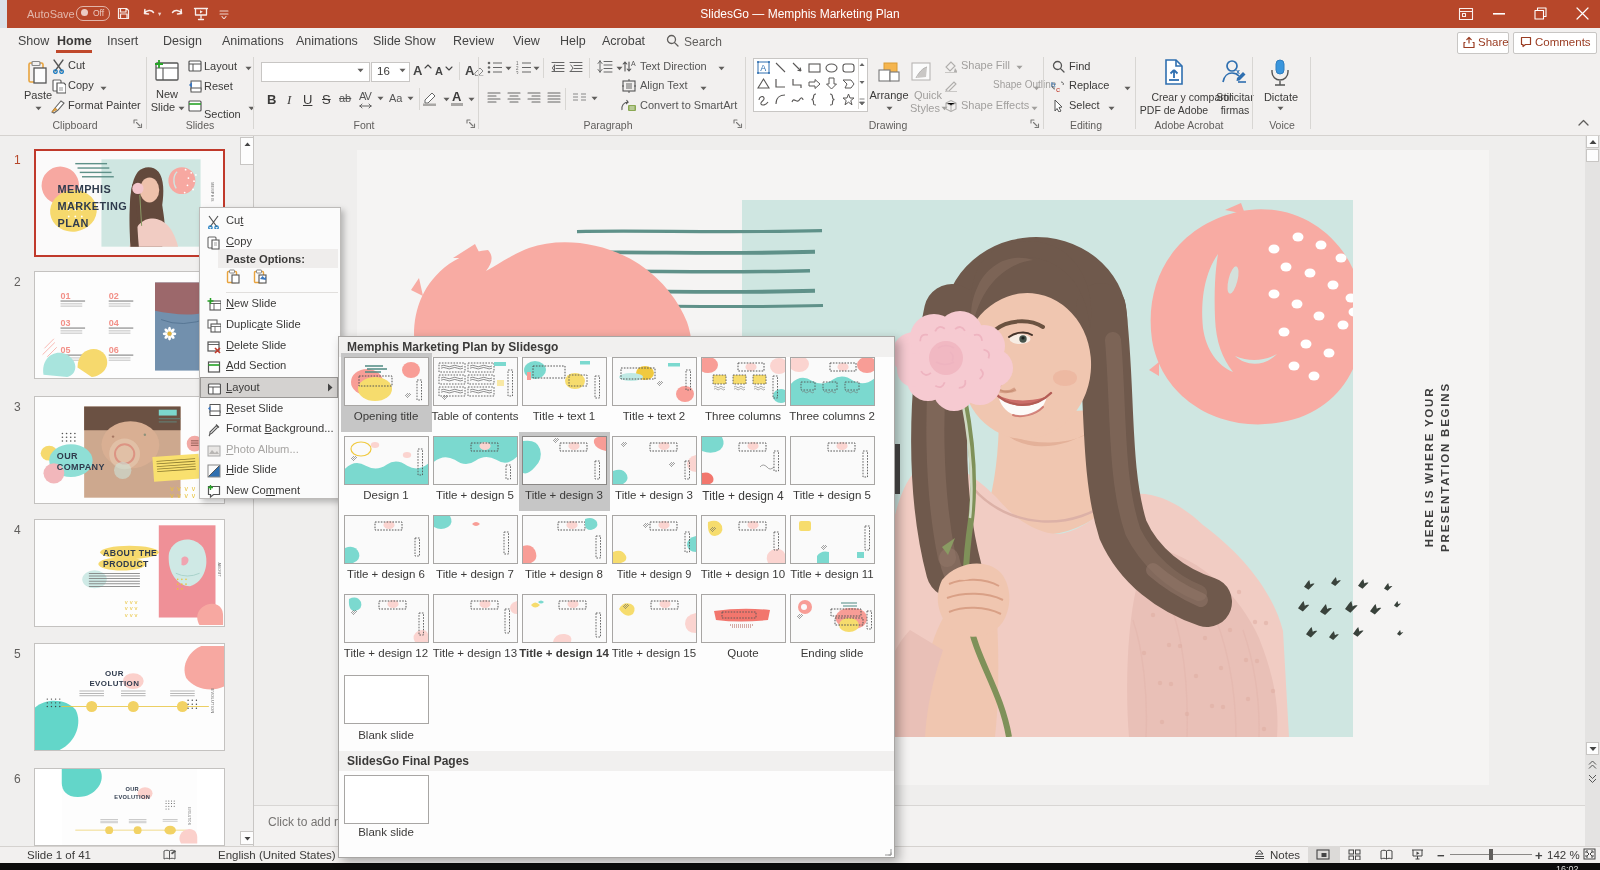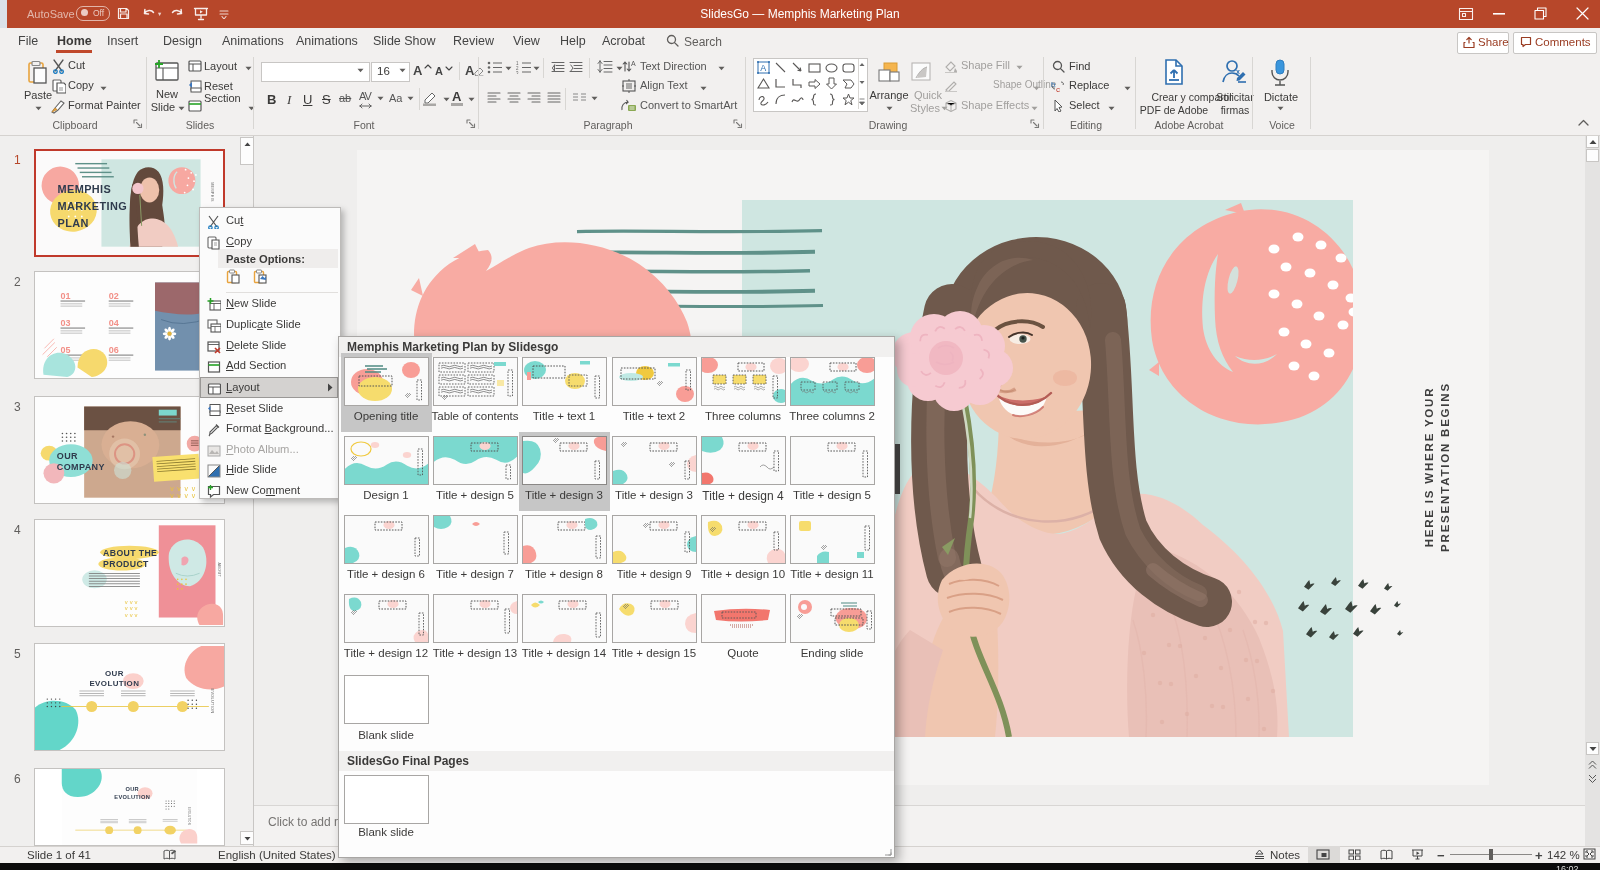--- a/index.html
+++ b/index.html
@@ -507,21 +507,21 @@
 <svg style="position:absolute;left:1493px;top:13px;" width="12" height="2" viewBox="0 0 12 2">
     <rect x="0" y="0" width="12" height="1.6" fill="#fff"></rect>
   </svg>
 <svg style="position:absolute;left:1534px;top:7px;" width="13" height="13" viewBox="0 0 13 13">
     <path d="M1 3.5h8.5V12H1z M3.5 3.5V1H12v8.5h-2.5" stroke="#ffffff" stroke-width="1.1" fill="none" stroke-linecap="round" stroke-linejoin="round"></path>
   </svg>
 <svg style="position:absolute;left:1576px;top:7px;" width="13" height="13" viewBox="0 0 13 13">
     <path d="M1 1l11 11 M12 1L1 12" stroke="#ffffff" stroke-width="1.2" fill="none" stroke-linecap="round" stroke-linejoin="round"></path>
   </svg>
 <div style="position:absolute;left:0px;top:28px;width:1600px;height:27px;background:#f2f0ef;"></div>
-<div style="position:absolute;left:18px;top:34px;font-size:12.5px;color:#444;font-weight:400;white-space:nowrap;">File</div>
+<div style="position:absolute;left:18px;top:34px;font-size:12.5px;color:#444;font-weight:400;white-space:nowrap;">Show</div>
 <div style="position:absolute;left:57px;top:34px;font-size:12.5px;color:#3b3a39;font-weight:700;white-space:nowrap;">Home</div>
 <div style="position:absolute;left:107px;top:34px;font-size:12.5px;color:#444;font-weight:400;white-space:nowrap;">Insert</div>
 <div style="position:absolute;left:163px;top:34px;font-size:12.5px;color:#444;font-weight:400;white-space:nowrap;">Design</div>
 <div style="position:absolute;left:222px;top:34px;font-size:12.5px;color:#444;font-weight:400;white-space:nowrap;">Animations</div>
 <div style="position:absolute;left:296px;top:34px;font-size:12.5px;color:#444;font-weight:400;white-space:nowrap;">Animations</div>
 <div style="position:absolute;left:373px;top:34px;font-size:12.5px;color:#444;font-weight:400;white-space:nowrap;">Slide Show</div>
 <div style="position:absolute;left:453px;top:34px;font-size:12.5px;color:#444;font-weight:400;white-space:nowrap;">Review</div>
 <div style="position:absolute;left:513px;top:34px;font-size:12.5px;color:#444;font-weight:400;white-space:nowrap;">View</div>
 <div style="position:absolute;left:560px;top:34px;font-size:12.5px;color:#444;font-weight:400;white-space:nowrap;">Help</div>
 <div style="position:absolute;left:602px;top:34px;font-size:12.5px;color:#444;font-weight:400;white-space:nowrap;">Acrobat</div>
@@ -596,21 +596,21 @@
 <svg style="position:absolute;left:188px;top:80px;" width="14" height="13" viewBox="0 0 14 13">
     <rect x="3" y="1" width="10" height="9" fill="#fff" stroke="#555" stroke-width="1"></rect>
     <path d="M1 5l3-3v6z" fill="#3c77bd"></path>
     <rect x="3" y="8" width="10" height="4" fill="#fff" stroke="#555" stroke-width="1"></rect>
   </svg>
 <div style="position:absolute;left:204px;top:80px;font-size:11px;color:#3b3a39;font-weight:400;white-space:nowrap;">Reset</div>
 <svg style="position:absolute;left:188px;top:100px;" width="14" height="12" viewBox="0 0 14 12">
     <rect x="1" y="1" width="12" height="10" rx="1" fill="#fff" stroke="#555" stroke-width="1.2"></rect>
     <path d="M1 4h12" stroke="#27a327" stroke-width="1.6"></path>
   </svg>
-<div style="position:absolute;left:204px;top:92px;font-size:11px;color:#3b3a39;font-weight:400;white-space:nowrap;">Section</div>
+<div style="position:absolute;left:204px;top:108px;font-size:11px;color:#3b3a39;font-weight:400;white-space:nowrap;">Section</div>
 <svg style="position:absolute;left:248px;top:106px;" width="7" height="5" viewBox="0 0 7 5">
     <path d="M0.5 0.8h6L3.5 4.2z" fill="#605e5c"></path>
   </svg>
 <div style="position:absolute;left:200px;top:119px;transform:translateX(-50%);font-size:10.5px;color:#605e5c;font-weight:400;white-space:nowrap;">Slides</div>
 <div style="position:absolute;left:253px;top:57px;width:1px;height:72px;background:#d8d6d3;"></div>
 <div style="position:absolute;left:261px;top:62px;width:107px;height:18px;background:#fff;border:1px solid #c8c6c4;"></div>
 <svg style="position:absolute;left:357px;top:68px;" width="7" height="5" viewBox="0 0 7 5">
     <path d="M0.5 0.8h6L3.5 4.2z" fill="#605e5c"></path>
   </svg>
 <div style="position:absolute;left:371px;top:62px;width:37px;height:18px;background:#fff;border:1px solid #c8c6c4;"></div>
@@ -1300,21 +1300,21 @@
 <div style="position:absolute;left:522px;top:594px;width:85px;height:49px;background:#fafafa;border:1px solid #a8a6a4;box-sizing:border-box;"></div>
 <svg style="position:absolute;left:523px;top:595px;" width="83" height="47" viewBox="0 0 83 47">
     <rect width="83" height="47" fill="#fafafa"></rect>
     <path d="M8 10 q4 -5 9 0 q-5 5 -9 0" fill="#f6dc6d"></path>
     <path d="M15 7 q3 -3 6 0 q-3 3 -6 0" fill="#7bd9cf"></path>
     <ellipse cx="50" cy="9" rx="5.6" ry="4" fill="#fbd4d0"></ellipse>
     <rect x="36" y="6" width="27" height="8" fill="none" stroke="#555" stroke-width="1" stroke-dasharray="1.6 1.3"></rect>
     <path d="M30 47 Q32 38 42 39 Q50 40 48 47 Z" fill="#fbd4d0"></path>
     <rect x="73" y="18" width="4.5" height="24" fill="none" stroke="#555" stroke-width="0.9" stroke-dasharray="1.6 1.3"></rect>
   </svg>
-<div style="position:absolute;left:564px;top:647px;transform:translateX(-50%);font-size:11.5px;color:#3b3a39;font-weight:400;white-space:nowrap;">Title + design 14</div>
+<div style="position:absolute;left:564px;top:647px;transform:translateX(-50%);font-size:11.5px;color:#3b3a39;font-weight:700;white-space:nowrap;">Title + design 14</div>
 <div style="position:absolute;left:612px;top:594px;width:85px;height:49px;background:#fafafa;border:1px solid #a8a6a4;box-sizing:border-box;"></div>
 <svg style="position:absolute;left:613px;top:595px;" width="83" height="47" viewBox="0 0 83 47">
     <rect width="83" height="47" fill="#fafafa"></rect>
     <path d="M6 14 Q10 6 18 9 Q24 12 20 19 Q13 24 6 14 Z" fill="#f6dc6d"></path>
     <path d="M10 12 l3-3 m-2 4 l4-4 m-3 5 l4-4" stroke="#666" stroke-width="0.6" fill="none"></path>
     <ellipse cx="52" cy="9" rx="5.6" ry="4" fill="#fbd4d0"></ellipse>
     <rect x="38" y="6" width="27" height="8" fill="none" stroke="#555" stroke-width="1" stroke-dasharray="1.6 1.3"></rect>
     <path d="M83 18 Q72 20 72 29 Q73 38 83 38 Z" fill="#fbd4d0"></path>
   </svg>
 <div style="position:absolute;left:654px;top:647px;transform:translateX(-50%);font-size:11.5px;color:#3b3a39;font-weight:400;white-space:nowrap;">Title + design 15</div>

